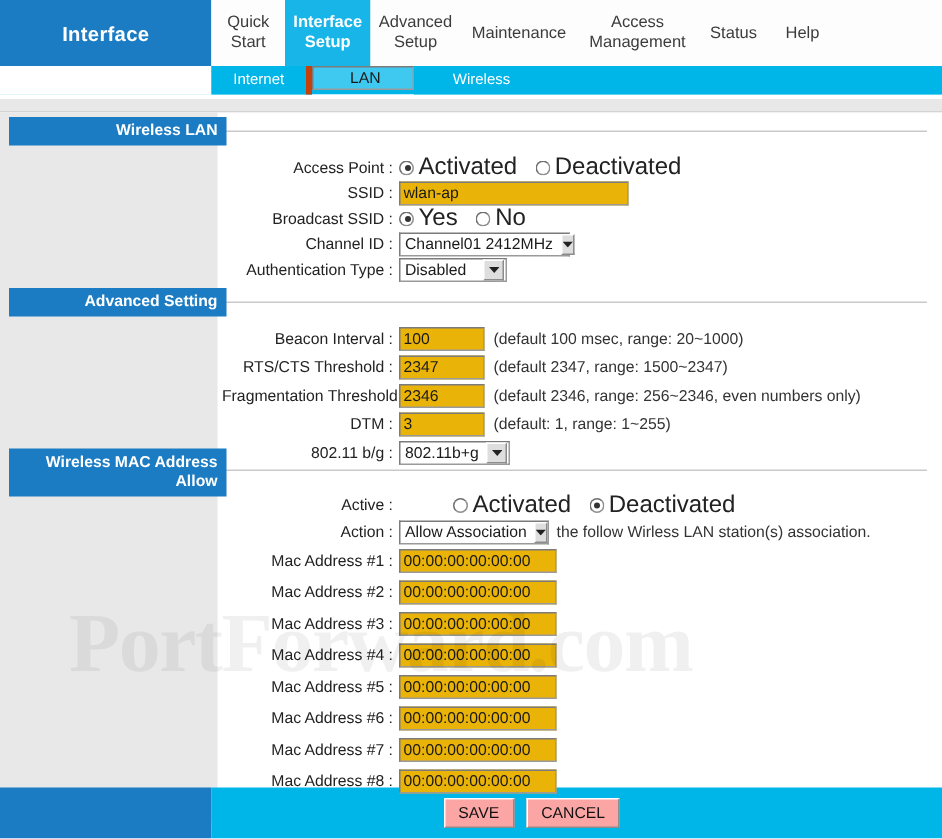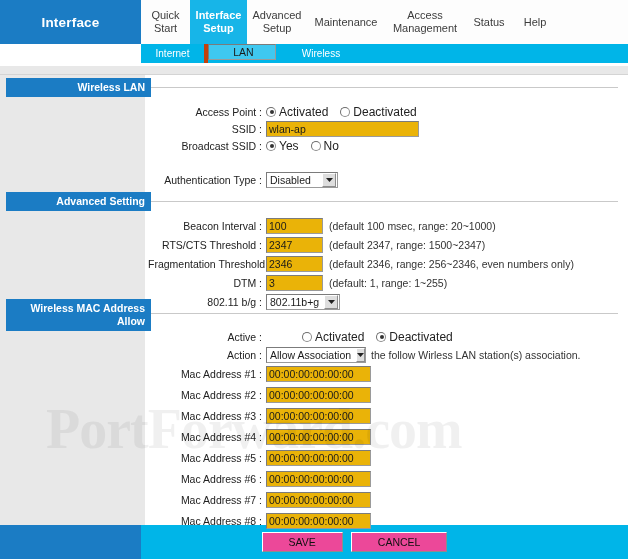--- a/index.html
+++ b/index.html
@@ -199,21 +199,21 @@
   .sel.ch  { width:114px; }
   .sel.au  { width:72px; }
   .sel.bg  { width:74px; }
   .sel.ac  { width:100px; }
 
   .radios { display:flex; align-items:center; gap:4px; }
   .radio {
     display:inline-flex;
     align-items:center;
     cursor:pointer;
-    font-size:12px;
+    font-size:16px;
     color:#222222;
   }
   .radio .dot {
     width:10px; height:10px;
     margin-right:3px;
     border-radius:50%;
     border:1px solid #8e8e8e;
     border-top-color:#6e6e6e;
     border-left-color:#6e6e6e;
     background:#ffffff;
@@ -247,25 +247,25 @@
     display:flex;
     align-items:center;
     justify-content:center;
     gap:8px;
     padding-right:60px;
   }
   .btn {
     font-family:"Liberation Sans", sans-serif;
     font-size:10.5px;
     color:#111111;
-    background:#ec4899;
+    background:#fca5a5;
     border:1px solid #8d8d8d;
     border-top-color:#ffffff;
     border-left-color:#ffffff;
-    padding:3px 26px;
+    padding:3px 9px;
     cursor:pointer;
   }
 </style>
 </head>
 <body>
 
 <div class="topnav">
   <div class="logo-block">
     <span>Interface</span>
   </div>
@@ -362,20 +362,31 @@
           <span class="dot"></span>
           <span class="rl">Yes</span>
         </label>
         <label class="radio">
           <span class="dot"></span>
           <span class="rl">No</span>
         </label>
       </div>
     </div>
 
+    <div class="row" style="left:0; top:79px;">
+      <div class="lbl w118">Channel ID :</div>
+      <div class="sel ch">
+        <span class="txt">Channel01 2412MHz</span>
+        <span class="arw">
+          <svg width="7" height="4" viewBox="0 0 7 4">
+              <path d="M0 0 L7 0 L3.5 4 Z" fill="#222"></path>
+            </svg>
+        </span>
+      </div>
+    </div>
 
     <div class="row" style="left:0; top:96px;">
       <div class="lbl w118">Authentication Type :</div>
       <div class="sel au">
         <span class="txt">Disabled</span>
         <span class="arw">
           <svg width="7" height="4" viewBox="0 0 7 4">
               <path d="M0 0 L7 0 L3.5 4 Z" fill="#222"></path>
             </svg>
         </span>

